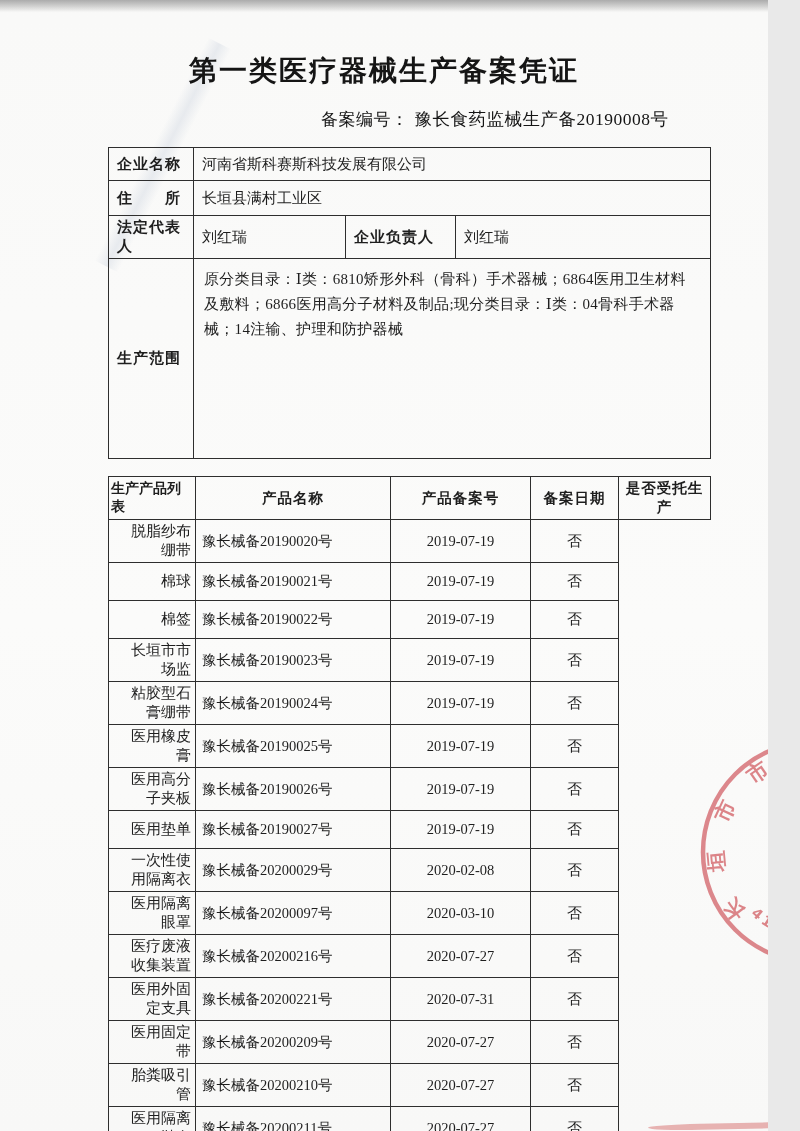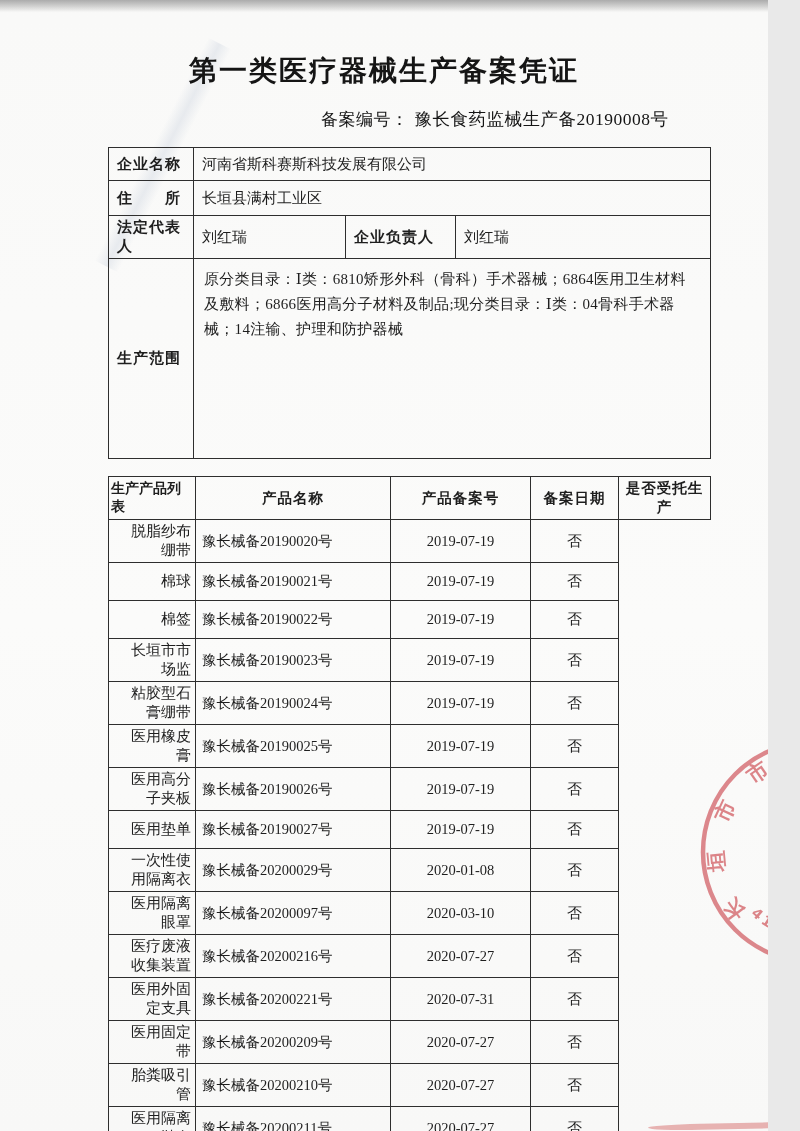--- a/index.html
+++ b/index.html
@@ -150,21 +150,21 @@
         </tr>
         <tr style="height: 38px;">
           <td class="c0">医用垫单</td>
           <td class="c1">豫长械备20190027号</td>
           <td class="c2">2019-07-19</td>
           <td class="c3">否</td>
         </tr>
         <tr style="height: 38px;">
           <td class="c0">一次性使用隔离衣</td>
           <td class="c1">豫长械备20200029号</td>
-          <td class="c2">2020-01-08</td>
+          <td class="c2">2020-02-08</td>
           <td class="c3">否</td>
         </tr>
         <tr style="height: 38px;">
           <td class="c0">医用隔离眼罩</td>
           <td class="c1">豫长械备20200097号</td>
           <td class="c2">2020-03-10</td>
           <td class="c3">否</td>
         </tr>
         <tr style="height: 38px;">
           <td class="c0">医疗废液收集装置</td>

